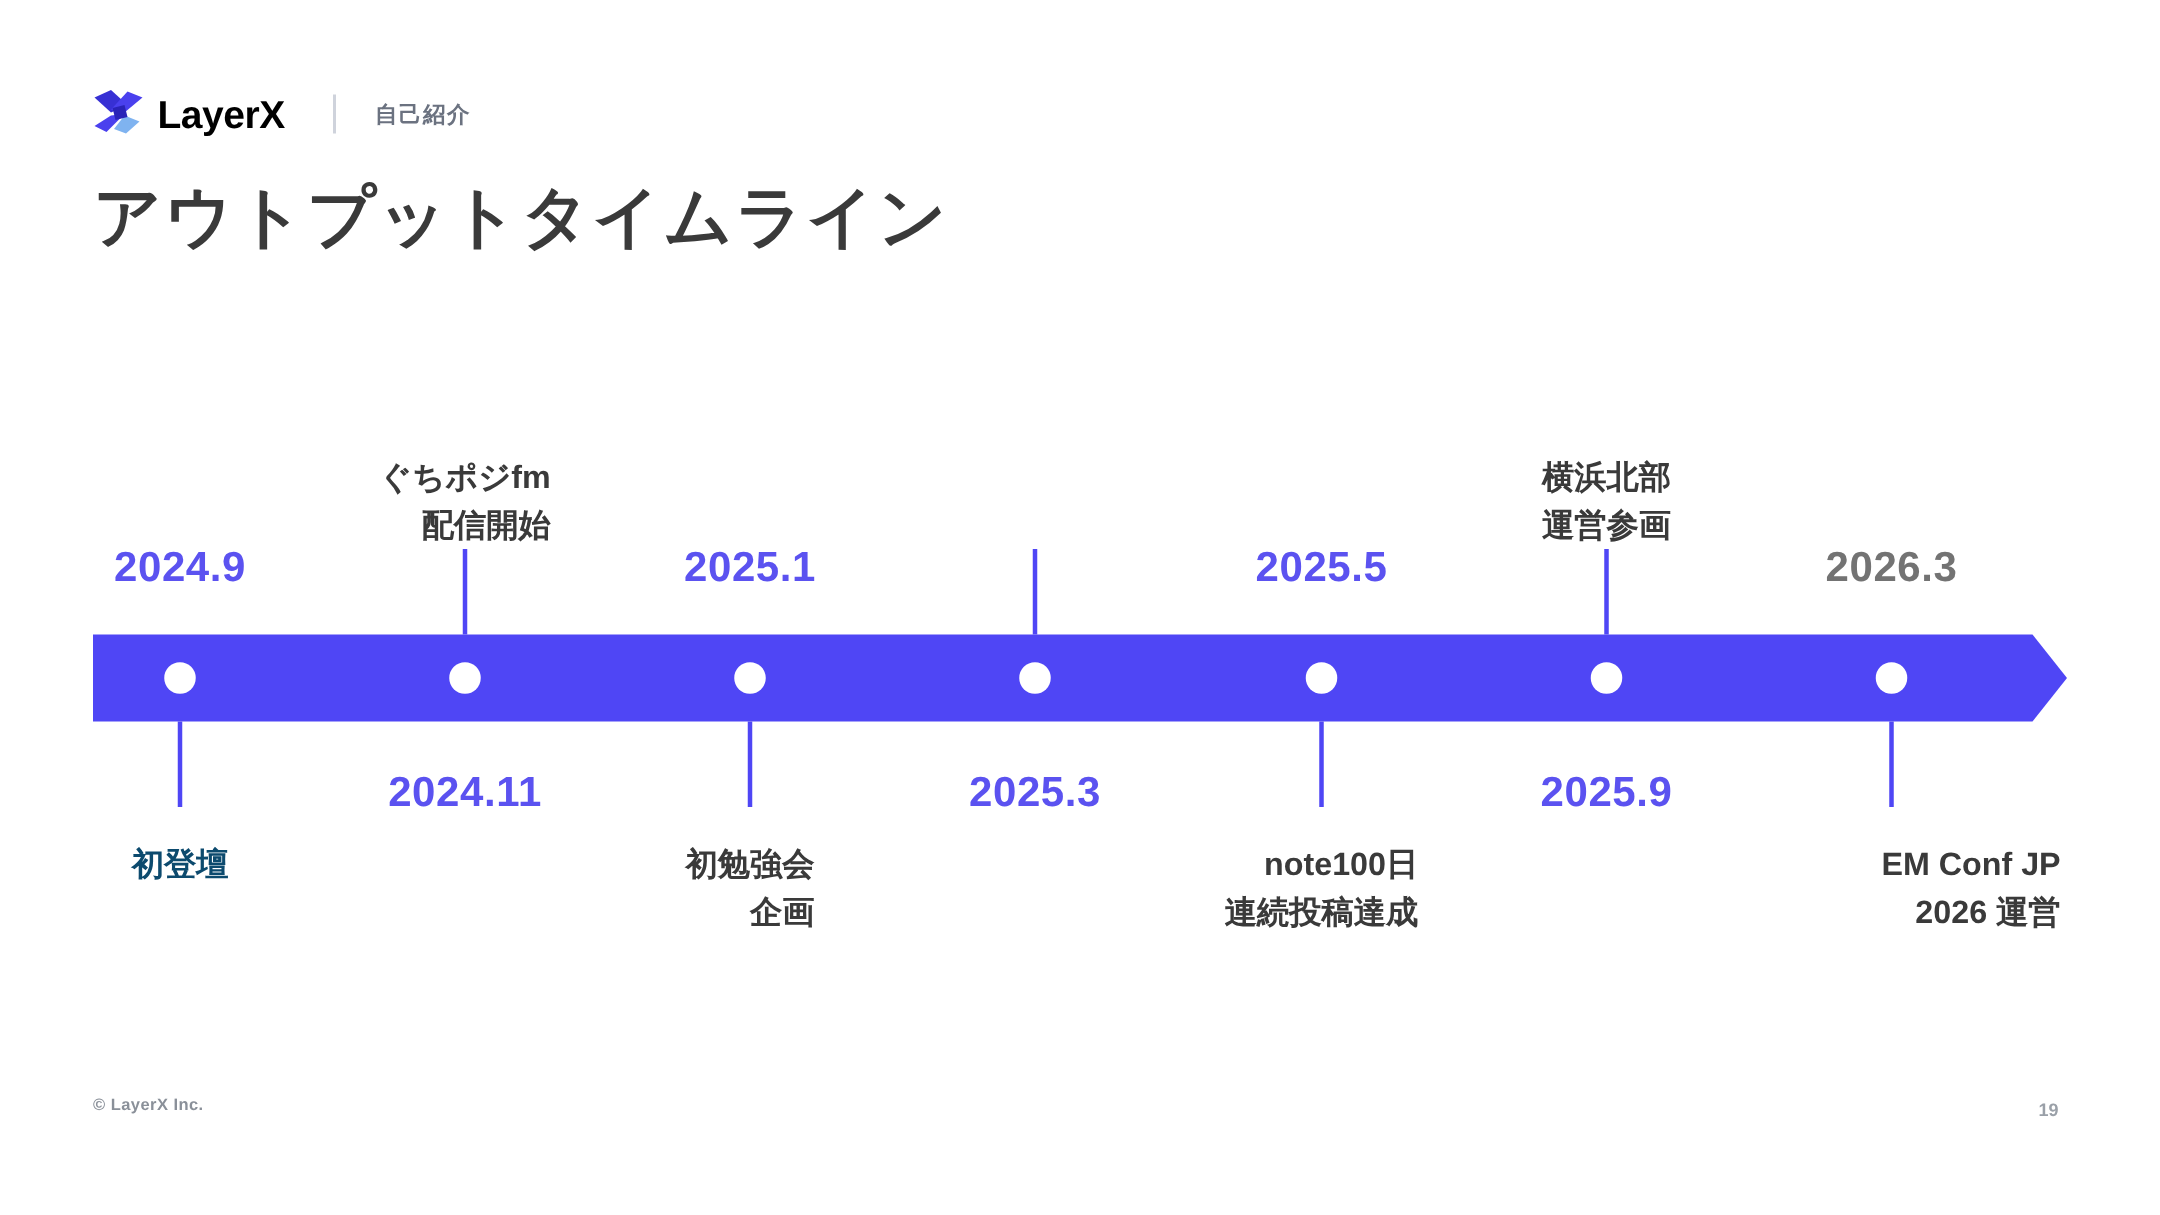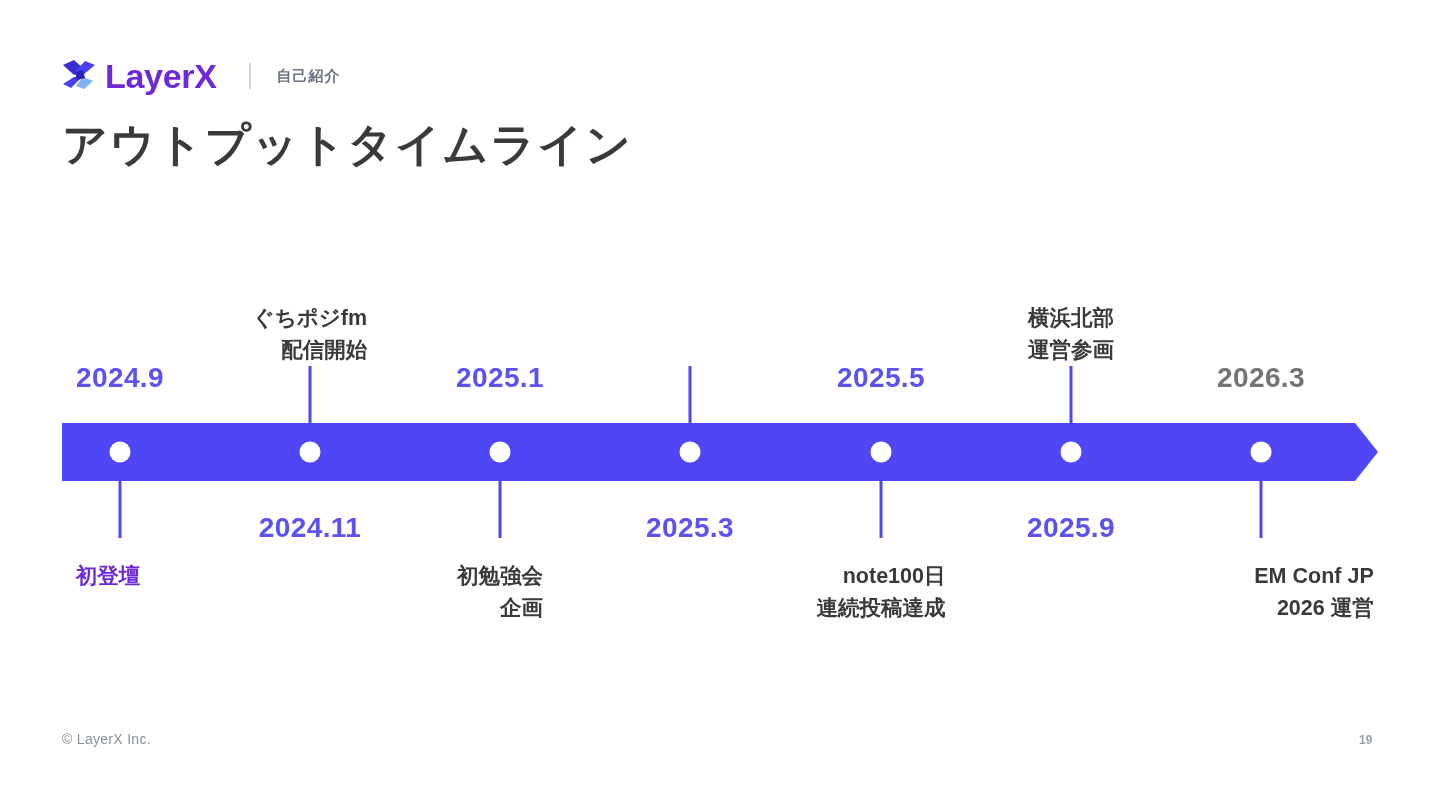--- a/index.html
+++ b/index.html
@@ -7,21 +7,21 @@
   body {
     background:#ffffff;
     font-family:"Liberation Sans","DejaVu Sans",sans-serif;
     position:relative;
     overflow:hidden;
   }
 
   
   .header { position:absolute; left:62px; top:57px; display:flex; align-items:center; height:38px; }
   .logo-mark { width:34px; height:34px; position:relative; flex:0 0 auto; }
-  .logo-word { margin-left:9px; font-size:34px; font-weight:700; color:#6d28d9; letter-spacing:-0.3px; font-family:"Liberation Sans",sans-serif; }
+  .logo-word { margin-left:9px; font-size:26px; font-weight:700; color:#000000; letter-spacing:-0.3px; font-family:"Liberation Sans",sans-serif; }
   .hdr-sep { width:2px; height:26px; background:#cfd3dc; margin:0 26px 0 32px; }
   .hdr-sub { font-size:15px; font-weight:700; color:#6b7280; letter-spacing:1px; }
 
   
   .page-title {
     position:absolute; left:62px; top:118px;
     font-size:45px; font-weight:700; color:#3a3a3a;
     letter-spacing:1.5px; line-height:1.2;
   }
 
@@ -39,21 +39,21 @@
     font-size:28px; font-weight:700; color:#5b52f0;
     white-space:nowrap; letter-spacing:0.4px;
   }
   .caption {
     position:absolute; transform:translateX(-50%);
     font-size:21.5px; font-weight:700; color:#3a3a3a;
     text-align:right; line-height:1.5; white-space:nowrap;
   }
 
   
-  .footer-copy { position:absolute; left:62px; top:731px; font-size:14px; font-weight:400; color:#8a9099; letter-spacing:0.3px; }
+  .footer-copy { position:absolute; left:62px; top:731px; font-size:11px; font-weight:700; color:#8a9099; letter-spacing:0.3px; }
   .footer-page { position:absolute; left:1359px; top:733px; font-size:12px; font-weight:700; color:#9aa0a8; }
 </style>
 </head>
 <body>
 
 <div class="header">
   <div class="logo-mark">
     <svg width="34" height="34" viewBox="0 0 34 34" xmlns="http://www.w3.org/2000/svg">
       <polygon points="1,6 12,1 23,11 12,16" fill="#3730d4"></polygon>
       <polygon points="23,2 33,6 21,16 12,14" fill="#4a40ee"></polygon>
@@ -70,21 +70,21 @@
 <h1 class="page-title">アウトプットタイムライン</h1>
 
 <div class="timeline">
   <svg class="bar-svg" width="1440" height="810">
     <polygon id="bar-shape" fill="#4f46f5" points="62,423 1355,423 1378,452 1355,481 62,481"></polygon>
   </svg>
   <div id="nodes">
       <div class="dot" style="left: 120px; top: 452px;"></div>
       <div class="stem" style="left: 120px; background: rgb(79, 70, 245); top: 481px; height: 57px;"></div>
       <div class="date" style="left: 120px; color: rgb(91, 82, 240); top: 362px;">2024.9</div>
-      <div class="caption" style="left: 108px; color: #6d28d9; top: 560px;">
+      <div class="caption" style="left: 120px; color: #0c4a6e; top: 560px;">
         <div>初登壇</div>
       </div>
       <div class="dot" style="left: 310px; top: 452px;"></div>
       <div class="stem" style="left: 310px; background: rgb(79, 70, 245); top: 366px; height: 57px;"></div>
       <div class="date" style="left: 310px; color: rgb(91, 82, 240); top: 512px;">2024.11</div>
       <div class="caption" style="left: 310px; color: rgb(58, 58, 58); top: 302px;">
         <div>ぐちポジfm</div>
         <div>配信開始</div>
       </div>
       <div class="dot" style="left: 500px; top: 452px;"></div>

